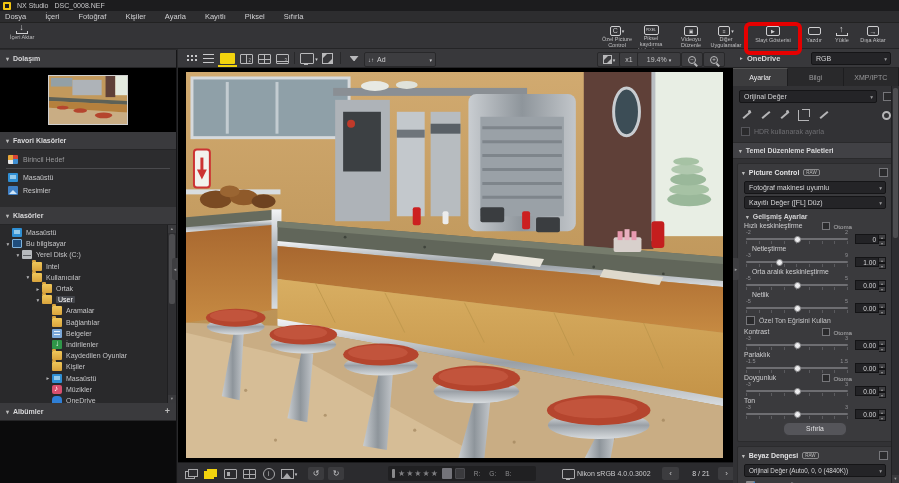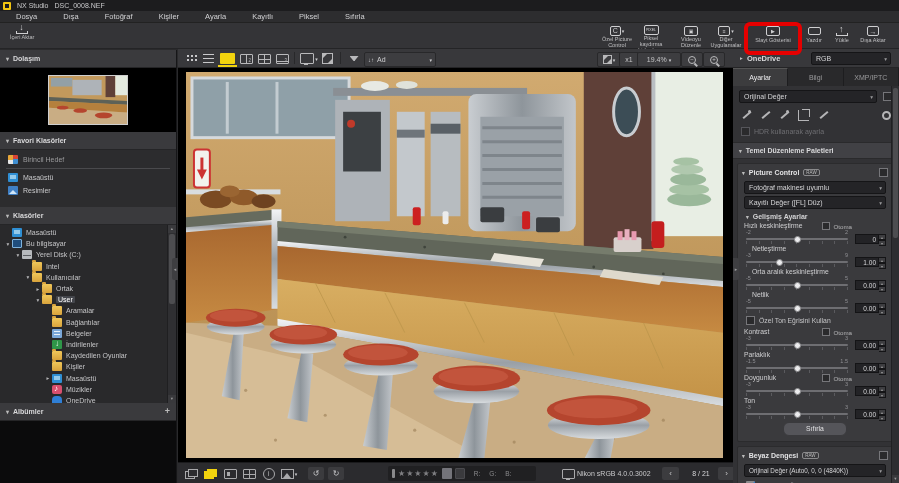--- a/index.html
+++ b/index.html
@@ -4,21 +4,21 @@
 <style>
   html,body{margin:0;padding:0}
   body{width:899px;height:483px;position:relative;overflow:hidden;background:#2a2a2c;
        font-family:"Liberation Sans",sans-serif;color:#ccc;-webkit-font-smoothing:antialiased}
   .abs{position:absolute}
   
   #titlebar{left:0;top:0;width:899px;height:11px;background:#1c1c1e;display:flex;align-items:center;gap:6px;padding-left:3px;box-sizing:border-box}
   #appicon{width:8px;height:8px;background:#f2c511;border-radius:1px;position:relative;flex:none}
   #appicon::after{content:"";position:absolute;left:2px;top:2px;width:4px;height:4px;background:#1c1c1e}
   .ttxt{font-size:7px;color:#c9c9cb;white-space:nowrap}
-  #menubar{left:0;top:11px;width:899px;height:12px;background:#2d2d2f;display:flex;align-items:center;gap:26px;padding-left:16px;box-sizing:border-box;border-bottom:1px solid #222}
+  #menubar{left:0;top:11px;width:899px;height:12px;background:#2d2d2f;display:flex;align-items:center;gap:19px;padding-left:5px;box-sizing:border-box;border-bottom:1px solid #222}
   .mitem{font-size:7.5px;color:#d2d2d4;white-space:nowrap}
   
   #toolbar{left:0;top:23px;width:899px;height:26px;background:#343437;border-bottom:1px solid #242426;box-sizing:border-box}
   .tbtn{position:absolute;top:1px;height:24px;display:flex;flex-direction:column;align-items:center;justify-content:flex-start}
   .ticon{height:12px;margin-top:1px;display:flex;align-items:center;justify-content:center;color:#cfcfd1}
   .tlab{font-size:5.5px;line-height:6px;color:#bfbfc1;text-align:center;white-space:pre-line}
   .ibox{border:1px solid #cfcfd1;border-radius:2px;box-sizing:border-box;display:inline-flex;align-items:center;justify-content:center}
   .caret{font-size:5px;color:#cfcfd1;margin-left:1px}
   #importbtn{left:10px;top:1px;height:24px;position:absolute;display:flex;flex-direction:column;align-items:center}
   .trayarrow{width:12px;height:10px;position:relative}
@@ -176,21 +176,21 @@
 <body>
 
 <div id="titlebar" class="abs">
   <span id="appicon"></span>
   <span class="ttxt">NX Studio</span>
   <span class="ttxt">DSC_0008.NEF</span>
 </div>
 
 <div id="menubar" class="abs">
   <span class="mitem">Dosya</span>
-  <span class="mitem">Dışa</span>
+  <span class="mitem">İçeri</span>
   <span class="mitem">Fotoğraf</span>
   <span class="mitem">Kişiler</span>
   <span class="mitem">Ayarla</span>
   <span class="mitem">Kayıtlı</span>
   <span class="mitem">Piksel</span>
   <span class="mitem">Sıfırla</span>
 </div>
 
 <div id="toolbar" class="abs">
   <div id="importbtn">

